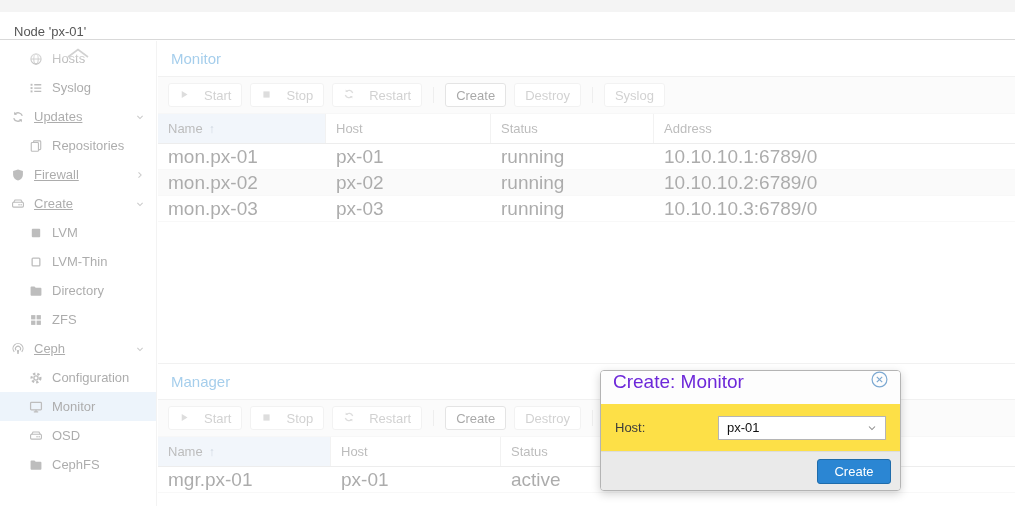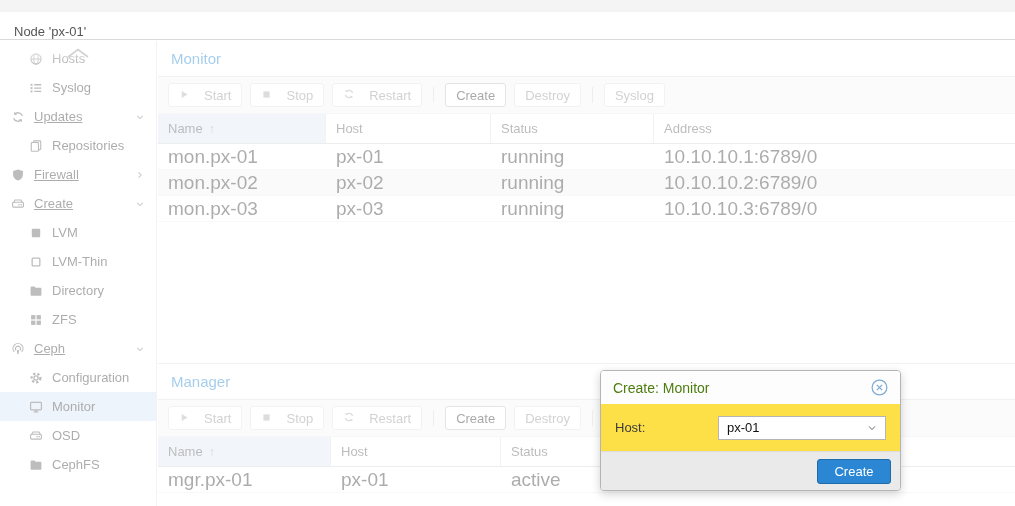--- a/index.html
+++ b/index.html
@@ -69,21 +69,21 @@
   
   .m-name { width:173px; flex:none; } .m-host { width:170px; flex:none; } .m-status { flex:1; }
   
   .mask { position:absolute; left:0; right:0; top:41px; bottom:0; background:rgba(255,255,255,0.55); z-index:10; }
   
   .dialog {
     position:absolute; left:600px; top:370px; width:301px; height:121px; z-index:20;
     background:#fff; border:1px solid #b4b4b4; border-radius:4px;
     box-shadow:0 3px 10px rgba(0,0,0,0.18); overflow:hidden;
   }
-  .dlg-header { height:33px; display:flex; align-items:center; padding:0 12px; font-size:14px; color:#4d7c0f; background:#fdfdfd; }
+  .dlg-header { height:33px; display:flex; align-items:flex-start; padding:0 12px; font-size:19px; color:#6d28d9; background:#fdfdfd; }
   .dlg-close { margin-left:auto; color:#7da9d2; display:flex; cursor:pointer; }
   .dlg-body { height:47px; display:flex; align-items:center; padding:0 14px; background:#fde047; }
   .dlg-label { width:103px; font-size:13px; color:#3c3c3c; flex:none; }
   .combo {
     width:170px; height:24px; border:1px solid #b5b5b5; background:#fff;
     display:flex; align-items:center; padding-left:8px; font-size:13px; color:#111; cursor:pointer;
   }
   .combo-arrow { margin-left:auto; margin-right:7px; color:#8b8b8b; display:flex; }
   .dlg-footer {
     height:39px; background:#eaeaea; border-top:1px solid #dcdcdc;

